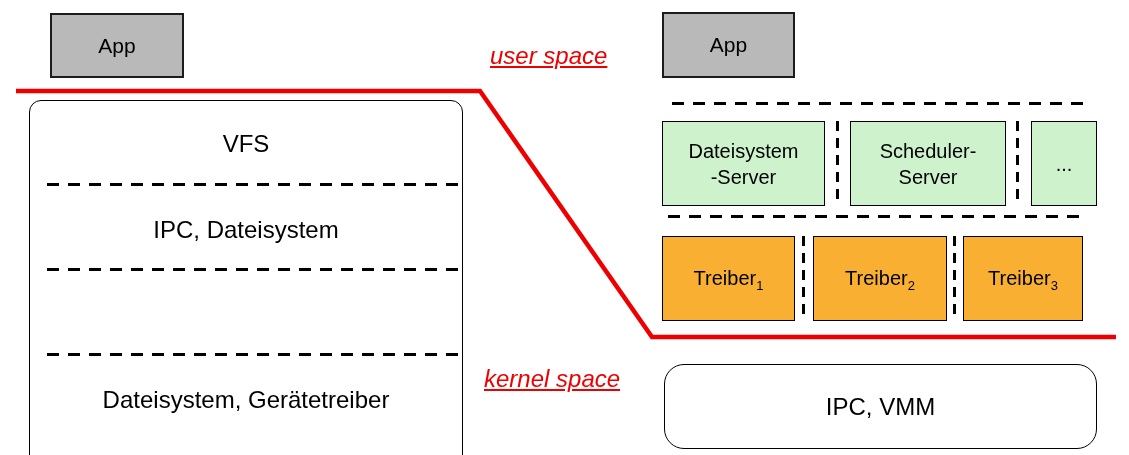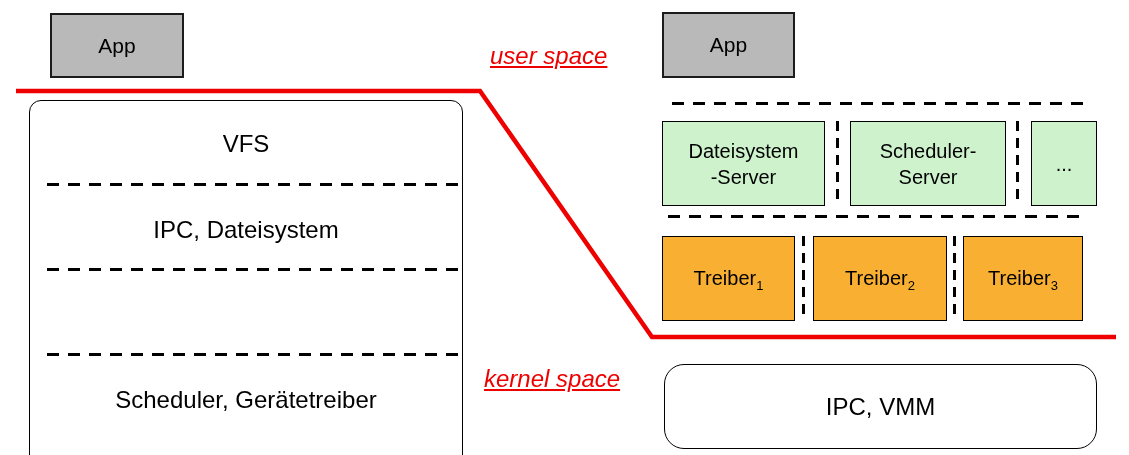--- a/index.html
+++ b/index.html
@@ -79,21 +79,21 @@
   <div class="abs appbox" style="left:50px;top:13px;width:134px;height:65px;">
     <span>App</span>
   </div>
 
   <div class="abs monolith">
     <div class="mono-row" style="top:0;">VFS</div>
     <div class="abs hdash" style="left:17px;top:82px;width:412px;"></div>
     <div class="mono-row" style="top:86px;">IPC, Dateisystem</div>
     <div class="abs hdash" style="left:17px;top:167px;width:412px;"></div>
     <div class="abs hdash" style="left:17px;top:252px;width:412px;"></div>
-    <div class="mono-row" style="top:256px;">Scheduler, Gerätetreiber</div>
+    <div class="mono-row" style="top:256px;">Dateisystem, Gerätetreiber</div>
   </div>
 
   <div class="abs appbox" style="left:662px;top:12px;width:133px;height:66px;">
     <span>App</span>
   </div>
 
   <div class="abs hdash" style="left:672px;top:102px;width:416px;"></div>
 
   <div class="abs greenbox" style="left:662px;width:163px;">
     <span>Dateisystem</span>

